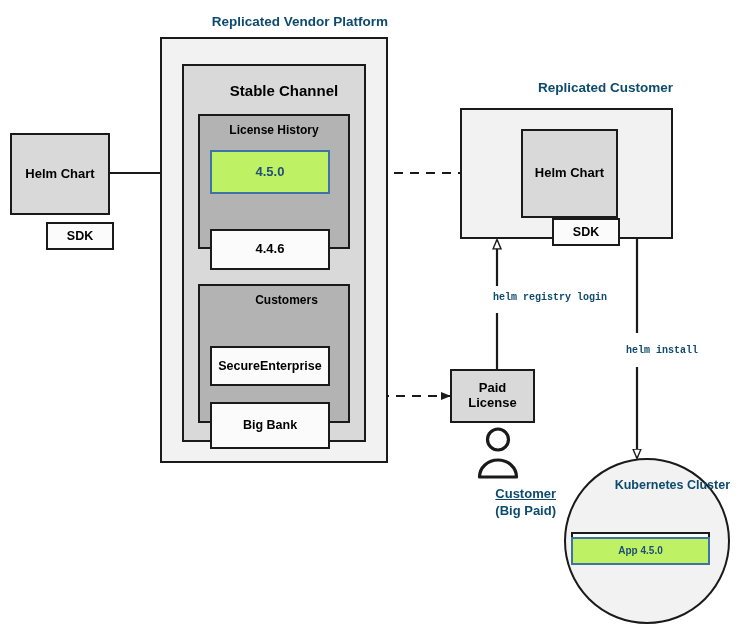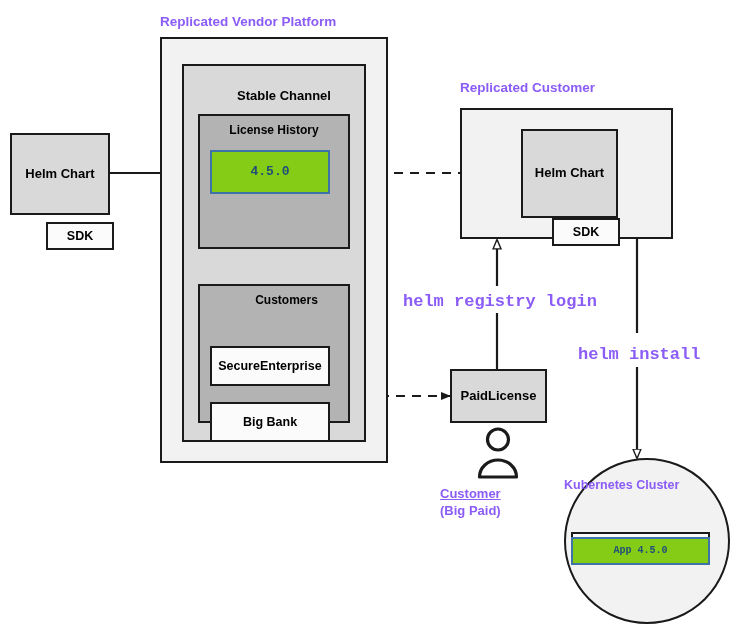--- a/index.html
+++ b/index.html
@@ -4,33 +4,33 @@
 <style>
   html,body{margin:0;padding:0;background:#ffffff;}
   body{width:747px;height:634px;position:relative;overflow:hidden;
        font-family:"Liberation Sans",sans-serif;color:#000;}
   .stage{position:absolute;left:0;top:0;width:747px;height:634px;}
 
   
   .box{position:absolute;box-sizing:border-box;border:2px solid #1a1a1a;
        display:flex;align-items:center;justify-content:center;text-align:center;
        font-weight:bold;line-height:1.15;}
-  .lbl{position:absolute;text-align:left;font-weight:bold;color:#8b5cf6;}
+  .lbl{position:absolute;text-align:right;font-weight:bold;color:#0c4a6e;}
 
   
   .f-lightest{background:#f2f2f2;}
   .f-light   {background:#d9d9d9;}
   .f-mid     {background:#b3b3b3;}
   .f-white   {background:#fbfbfb;margin-top:28px;}
-  .f-blue    {background:#84cc16;border-color:#3f73a8;color:#1f4e79;font-family:Liberation Mono, monospace;}
+  .f-blue    {background:#bef264;border-color:#3f73a8;color:#1f4e79;}
 
   
   .title{font-size:13.5px;font-weight:bold;}
   .mono{font-family:"Liberation Mono","DejaVu Sans Mono",monospace;
-        font-size:17px;font-weight:bold;letter-spacing:0px;padding-left:16px;}
+        font-size:10px;font-weight:bold;letter-spacing:0px;}
 
   
   .panel-title{position:absolute;left:0;right:0;text-align:center;
                font-weight:bold;font-size:12.5px;}
 
   svg.edges{position:absolute;left:0;top:0;width:747px;height:634px;
             pointer-events:none;}
 </style>
 </head>
 <body>
@@ -70,61 +70,64 @@
   </div>
   <div class="box f-white" style="left:46px;top:194px;width:68px;height:28px;">
     <span style="font-size:12.5px;">SDK</span>
   </div>
 
   <div class="lbl title" style="left:160px;top:14px;width:228px;font-size:13.5px;">Replicated Vendor Platform</div>
 
   <div class="box f-lightest" style="left:160px;top:37px;width:228px;height:426px;display:block;"></div>
 
   <div class="box f-light" style="left:182px;top:64px;width:184px;height:378px;display:block;">
-    <div class="panel-title" style="top:23px;font-size:13px;padding-left:20px;">Stable Channel</div>
+    <div class="panel-title" style="top:16px;font-size:15px;padding-left:20px;">Stable Channel</div>
   </div>
 
   <div class="box f-mid" style="left:198px;top:114px;width:152px;height:135px;display:block;">
     <div class="panel-title" style="top:8px;font-size:12px;">License History</div>
   </div>
 
   <div class="box f-blue" style="left:210px;top:150px;width:120px;height:44px;">
     <span style="font-size:13px;">4.5.0</span>
   </div>
 
+  <div class="box f-white" style="left:210px;top:201px;width:120px;height:41px;">
+    <span style="font-size:13px;">4.4.6</span>
+  </div>
 
   <div class="box f-mid" style="left:198px;top:284px;width:152px;height:139px;display:block;">
     <div class="panel-title" style="top:8px;font-size:12px;padding-left:25px;">Customers</div>
   </div>
 
   <div class="box f-white" style="left:210px;top:318px;width:120px;height:40px;flex-direction:row;">
     <span style="font-size:12.5px;">Secure</span>
     <span style="font-size:12.5px;">Enterprise</span>
   </div>
 
-  <div class="box f-white" style="left:210px;top:374px;width:120px;height:40px;">
+  <div class="box f-white" style="left:210px;top:374px;width:120px;height:47px;">
     <span style="font-size:12.5px;">Big Bank</span>
   </div>
 
   <div class="lbl title" style="left:460px;top:80px;width:213px;font-size:13.5px;">Replicated Customer</div>
 
   <div class="box f-lightest" style="left:460px;top:108px;width:213px;height:131px;display:block;"></div>
 
   <div class="box f-light" style="left:521px;top:129px;width:97px;height:89px;">
     <span style="font-size:13px;">Helm Chart</span>
   </div>
   <div class="box f-white" style="left:552px;top:190px;width:68px;height:28px;">
     <span style="font-size:12.5px;">SDK</span>
   </div>
 
   <div class="lbl mono" style="left:387px;top:292px;width:220px;">helm registry login</div>
 
-  <div class="lbl mono" style="left:562px;top:345px;width:150px;">helm install</div>
+  <div class="lbl mono" style="left:548px;top:345px;width:150px;">helm install</div>
 
-  <div class="box f-light" style="left:450px;top:369px;width:97px;height:54px;flex-direction:row;">
+  <div class="box f-light" style="left:450px;top:369px;width:85px;height:54px;flex-direction:column;">
     <span style="font-size:13px;">Paid</span>
     <span style="font-size:13px;">License</span>
   </div>
 
   <svg style="position:absolute;left:472px;top:426px;width:52px;height:54px;" viewBox="0 0 52 54">
     <circle cx="26" cy="13.5" r="10.5" fill="none" stroke="#1a1a1a" stroke-width="3.2"></circle>
     <path d="M7.5,51 A18.5,17 0 0 1 44.5,51 Z" fill="none" stroke="#1a1a1a" stroke-width="3.2" stroke-linejoin="round"></path>
   </svg>
   <div class="lbl" style="left:440px;top:486px;width:116px;font-size:13px;text-decoration:underline;">Customer</div>
   <div class="lbl" style="left:440px;top:503px;width:116px;font-size:13px;">(Big Paid)</div>

